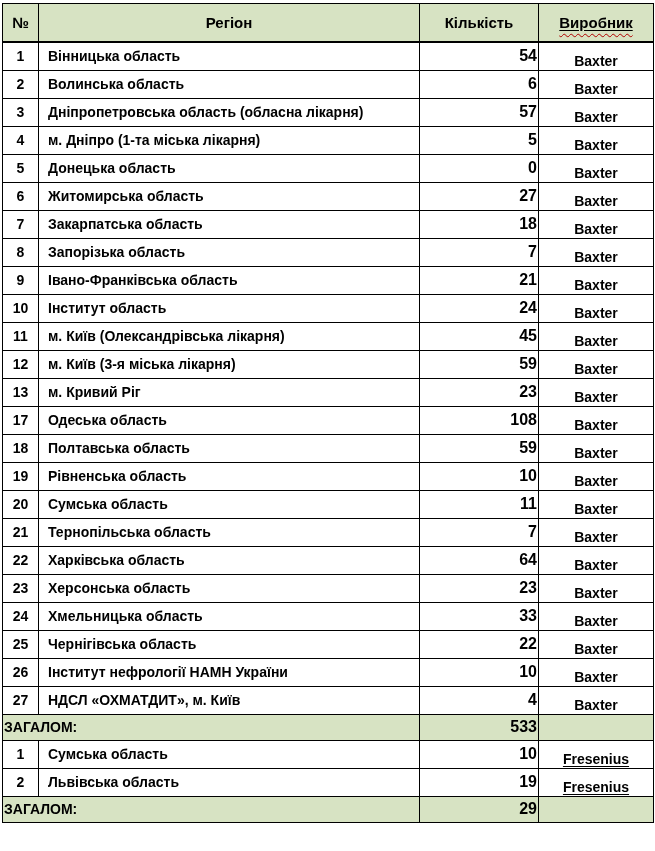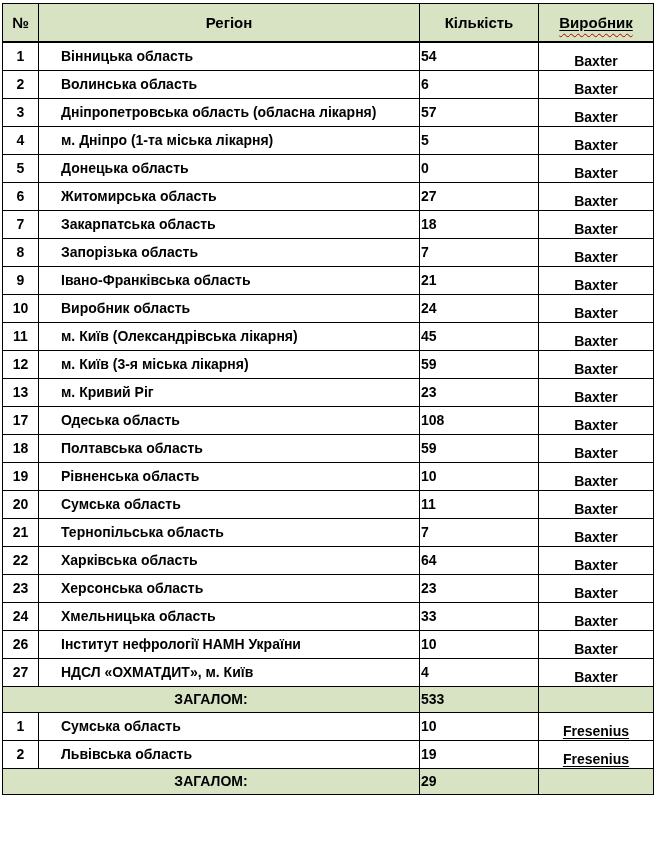--- a/index.html
+++ b/index.html
@@ -45,40 +45,39 @@
     vertical-align: middle;
     border-bottom: 2px solid var(--border-color);
   }
   td.c-num {
     text-align: center;
     font-size: 14px;
     vertical-align: middle;
   }
   td.c-region {
     text-align: left;
-    padding-left: 22px;
+    padding-left: 9px;
     font-size: 14px;
     vertical-align: middle;
   }
   td.c-qty {
-    text-align: left;
-    font-size: 14px;
+    text-align: right;
+    font-size: 16px;
     vertical-align: middle;
   }
   td.c-maker {
     text-align: center;
     font-size: 14px;
     vertical-align: top;
     padding-top: 10px;
   }
   tr.total-row td {
     background: var(--total-bg);
   }
   td.c-total-label {
-    text-align: center;
     font-size: 14px;
     vertical-align: middle;
   }
   .black-underline {
     text-decoration-line: underline;
     text-decoration-style: solid;
     text-decoration-color: #000000;
     text-decoration-thickness: 2px;
     text-underline-offset: 2px;
     text-decoration: underline;
@@ -160,21 +159,21 @@
       <td class="c-maker">Baxter</td>
     </tr>
         <tr>
       <td class="c-num">9</td>
       <td class="c-region">Івано-Франківська область</td>
       <td class="c-qty">21</td>
       <td class="c-maker">Baxter</td>
     </tr>
         <tr>
       <td class="c-num">10</td>
-      <td class="c-region">Виробник область</td>
+      <td class="c-region">Інститут область</td>
       <td class="c-qty">24</td>
       <td class="c-maker">Baxter</td>
     </tr>
         <tr>
       <td class="c-num">11</td>
       <td class="c-region">м. Київ (Олександрівська лікарня)</td>
       <td class="c-qty">45</td>
       <td class="c-maker">Baxter</td>
     </tr>
         <tr>
@@ -228,20 +227,26 @@
         <tr>
       <td class="c-num">23</td>
       <td class="c-region">Херсонська область</td>
       <td class="c-qty">23</td>
       <td class="c-maker">Baxter</td>
     </tr>
         <tr>
       <td class="c-num">24</td>
       <td class="c-region">Хмельницька область</td>
       <td class="c-qty">33</td>
+      <td class="c-maker">Baxter</td>
+    </tr>
+        <tr>
+      <td class="c-num">25</td>
+      <td class="c-region">Чернігівська область</td>
+      <td class="c-qty">22</td>
       <td class="c-maker">Baxter</td>
     </tr>
         <tr>
       <td class="c-num">26</td>
       <td class="c-region">Інститут нефрології НАМН України</td>
       <td class="c-qty">10</td>
       <td class="c-maker">Baxter</td>
     </tr>
         <tr>
       <td class="c-num">27</td>

